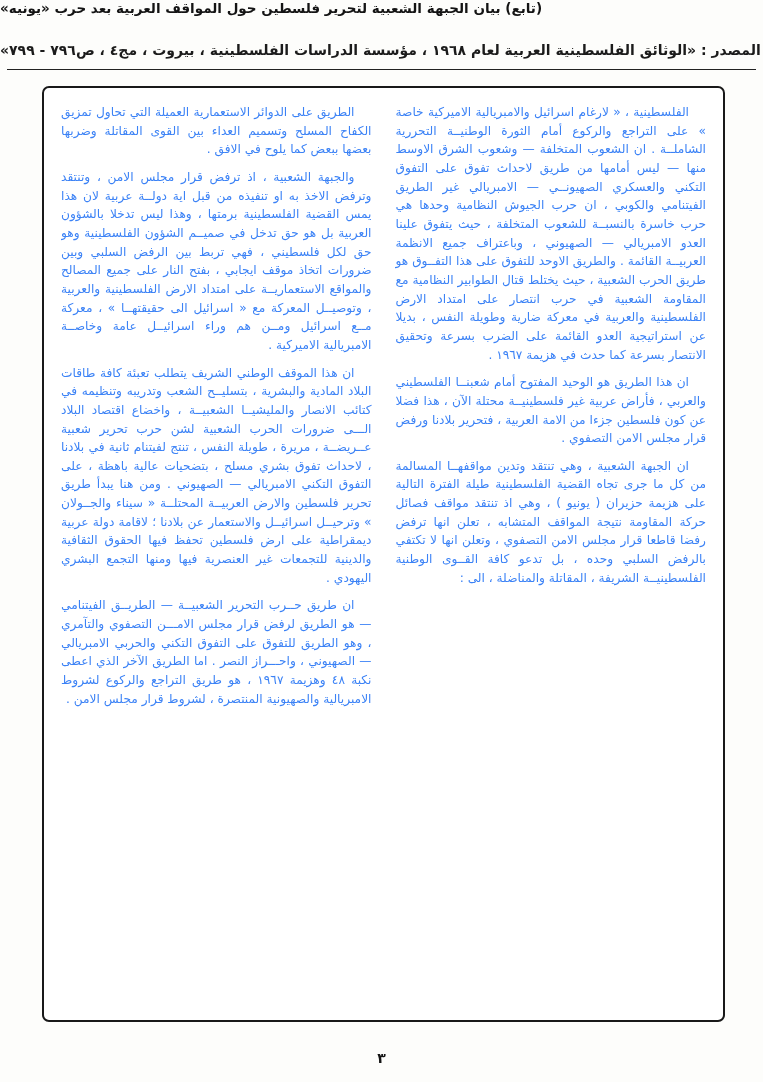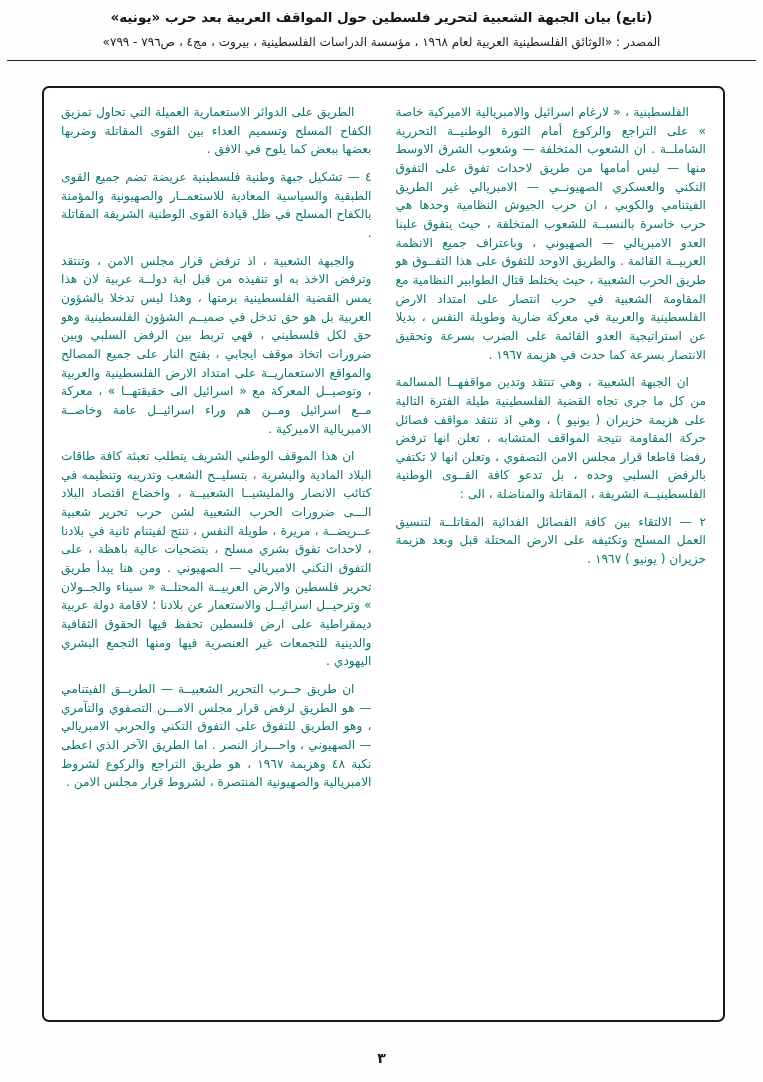--- a/index.html
+++ b/index.html
@@ -4,39 +4,39 @@
 <style>
   * { margin:0; padding:0; box-sizing:border-box; }
   html,body { width:763px; height:1082px; }
   body {
     background:#fdfdfb;
     color:#141414;
     font-family:"DejaVu Sans", sans-serif;
     position:relative;
     overflow:hidden;
   }
-  .header { text-align:center; padding-top:9px; }
+  .header { text-align:left; }
   .doc-title { font-size:13.5px; font-weight:bold; letter-spacing:0; }
-  .doc-source { font-size:12px; font-weight:normal; margin-top:10px; color:#1b1b1b; }
+  .doc-source { font-size:14px; font-weight:bold; margin-top:26px; color:#1b1b1b; }
   .rule { border:none; border-top:1.6px solid #222; margin:11px 7px 0 7px; }
   .doc-box {
     position:absolute;
     top:86px; right:38px; left:42px; bottom:60px;
     border:2px solid #191919;
     border-radius:7px;
     background:#fff;
     padding:15px 17px 12px 17px;
   }
   .columns { display:flex; gap:24px; height:100%; overflow:hidden; }
   .column {
     flex:1;
     text-align:justify;
     font-size:12.2px;
     line-height:1.53;
-    color:#0f766e;
+    color:#3b82f6;
   }
   .para { text-indent:17px; margin-bottom:9px; }
   .para.numbered { text-indent:0; }
   .footer {
     position:absolute;
     bottom:16px; right:0; left:0;
     text-align:center;
     font-weight:bold;
     font-size:14px;
   }
@@ -48,26 +48,25 @@
   <div class="doc-title">(تابع) بيان الجبهة الشعبية لتحرير فلسطين حول المواقف العربية بعد حرب «يونيه»</div>
   <div class="doc-source">المصدر : «الوثائق الفلسطينية العربية لعام ١٩٦٨ ، مؤسسة الدراسات الفلسطينية ، بيروت ، مج٤ ، ص٧٩٦ - ٧٩٩»</div>
 </header>
 
 <hr class="rule">
 
 <main class="doc-box">
   <div class="columns">
     <div class="column">
         <p class="para">الفلسطينية ، « لارغام اسرائيل والامبريالية الاميركية خاصة » على التراجع والركوع أمام الثورة الوطنيــة التحررية الشاملــة . ان الشعوب المتخلفة — وشعوب الشرق الاوسط منها — ليس أمامها من طريق لاحداث تفوق على التفوق التكني والعسكري الصهيونــي — الامبريالي غير الطريق الفيتنامي والكوبي ، ان حرب الجيوش النظامية وحدها هي حرب خاسرة بالنسبــة للشعوب المتخلفة ، حيث يتفوق علينا العدو الامبريالي — الصهيوني ، وباعتراف جميع الانظمة العربيــة القائمة . والطريق الاوحد للتفوق على هذا التفــوق هو طريق الحرب الشعبية ، حيث يختلط قتال الطوابير النظامية مع المقاومة الشعبية في حرب انتصار على امتداد الارض الفلسطينية والعربية في معركة ضارية وطويلة النفس ، بديلا عن استراتيجية العدو القائمة على الضرب بسرعة وتحقيق الانتصار بسرعة كما حدث في هزيمة ١٩٦٧ .</p>
+        <p class="para">ان هذا الطريق هو الوحيد المفتوح أمام شعبنــا الفلسطيني والعربي ، فأراض عربية غير فلسطينيــة محتلة الآن ، هذا فضلا عن كون فلسطين جزءا من الامة العربية ، فتحرير بلادنا ورفض قرار مجلس الامن التصفوي .</p>
         <p class="para">ان الجبهة الشعبية ، وهي تنتقد وتدين مواقفهــا المسالمة من كل ما جرى تجاه القضية الفلسطينية طيلة الفترة التالية على هزيمة حزيران ( يونيو ) ، وهي اذ تنتقد مواقف فصائل حركة المقاومة نتيجة المواقف المتشابه ، تعلن انها ترفض رفضا قاطعا قرار مجلس الامن التصفوي ، وتعلن انها لا تكتفي بالرفض السلبي وحده ، بل تدعو كافة القــوى الوطنية الفلسطينيــة الشريفة ، المقاتلة والمناضلة ، الى :</p>
-        <p class="para numbered">٢ — الالتقاء بين كافة الفصائل الفدائية المقاتلــة لتنسيق العمل المسلح وتكثيفه على الارض المحتلة قبل وبعد هزيمة حزيران ( يونيو ) ١٩٦٧ .</p>
       </div>
     <div class="column">
         <p class="para">الطريق على الدوائر الاستعمارية العميلة التي تحاول تمزيق الكفاح المسلح وتسميم العداء بين القوى المقاتلة وضربها بعضها ببعض كما يلوح في الافق .</p>
-        <p class="para numbered">٤ — تشكيل جبهة وطنية فلسطينية عريضة تضم جميع القوى الطبقية والسياسية المعادية للاستعمــار والصهيونية والمؤمنة بالكفاح المسلح في ظل قيادة القوى الوطنية الشريفة المقاتلة .</p>
         <p class="para">والجبهة الشعبية ، اذ ترفض قرار مجلس الامن ، وتنتقد وترفض الاخذ به او تنفيذه من قبل اية دولــة عربية لان هذا يمس القضية الفلسطينية برمتها ، وهذا ليس تدخلا بالشؤون العربية بل هو حق تدخل في صميــم الشؤون الفلسطينية وهو حق لكل فلسطيني ، فهي تربط بين الرفض السلبي وبين ضرورات اتخاذ موقف ايجابي ، بفتح النار على جميع المصالح والمواقع الاستعماريــة على امتداد الارض الفلسطينية والعربية ، وتوصيــل المعركة مع « اسرائيل الى حقيقتهــا » ، معركة مــع اسرائيل ومــن هم وراء اسرائيــل عامة وخاصــة الامبريالية الاميركية .</p>
         <p class="para">ان هذا الموقف الوطني الشريف يتطلب تعبئة كافة طاقات البلاد المادية والبشرية ، بتسليــح الشعب وتدريبه وتنظيمه في كتائب الانصار والمليشيــا الشعبيــة ، واخضاع اقتصاد البلاد الـــى ضرورات الحرب الشعبية لشن حرب تحرير شعبية عــريضــة ، مريرة ، طويلة النفس ، تنتج لفيتنام ثانية في بلادنا ، لاحداث تفوق بشري مسلح ، بتضحيات عالية باهظة ، على التفوق التكني الامبريالي — الصهيوني . ومن هنا يبدأ طريق تحرير فلسطين والارض العربيــة المحتلــة « سيناء والجــولان » وترحيــل اسرائيــل والاستعمار عن بلادنا ؛ لاقامة دولة عربية ديمقراطية على ارض فلسطين تحفظ فيها الحقوق الثقافية والدينية للتجمعات غير العنصرية فيها ومنها التجمع البشري اليهودي .</p>
         <p class="para">ان طريق حــرب التحرير الشعبيــة — الطريــق الفيتنامي — هو الطريق لرفض قرار مجلس الامـــن التصفوي والتآمري ، وهو الطريق للتفوق على التفوق التكني والحربي الامبريالي — الصهيوني ، واحـــراز النصر . اما الطريق الآخر الذي اعطى نكبة ٤٨ وهزيمة ١٩٦٧ ، هو طريق التراجع والركوع لشروط الامبريالية والصهيونية المنتصرة ، لشروط قرار مجلس الامن .</p>
       </div>
   </div>
 </main>
 
 <footer class="footer">
   <span>٣</span>
 </footer>

